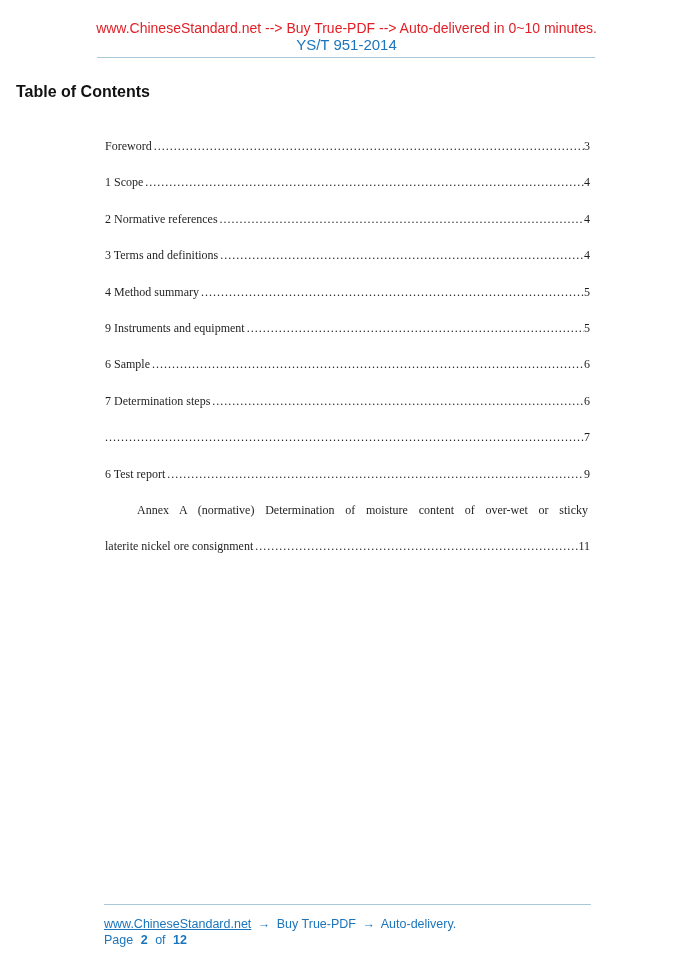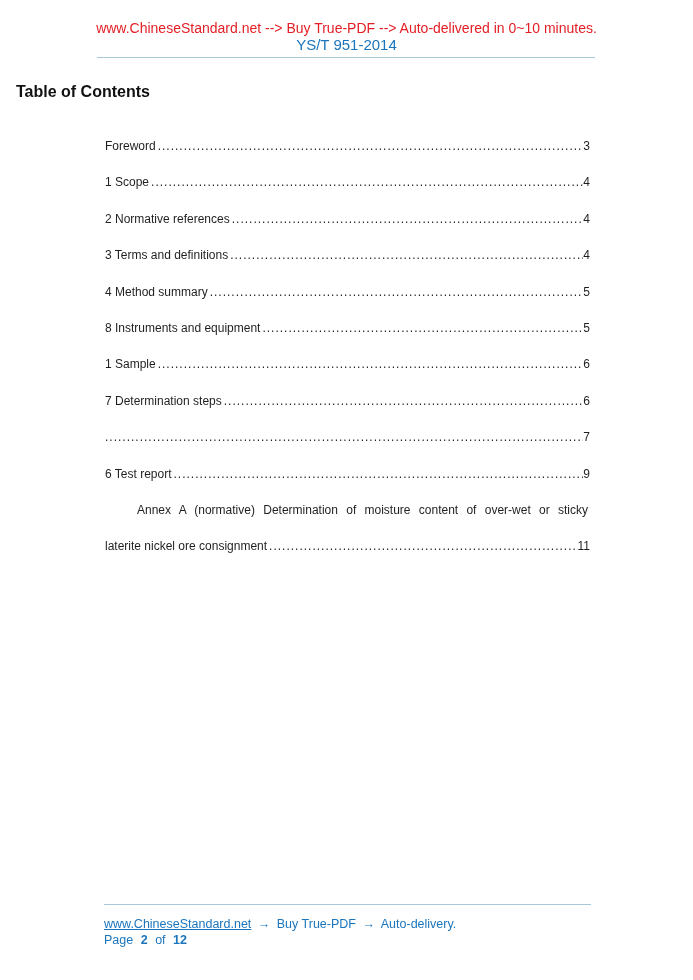--- a/index.html
+++ b/index.html
@@ -61,20 +61,21 @@
     color: #111111;
     margin-left: 16px;
   }
   .toc {
     position: absolute;
     top: 138px;
     left: 105px;
     width: 485px;
     font-size: 12px;
     color: #1f1f1f;
+    font-family: Liberation Serif, serif;
   }
   .toc-row {
     display: flex;
     align-items: baseline;
     line-height: 16px;
     height: 16px;
     margin-bottom: 20.4px;
     white-space: nowrap;
   }
   .toc-row.justify {
@@ -151,26 +152,26 @@
       <span class="toc-label">3 Terms and definitions</span>
       <span class="leader"></span>
       <span class="toc-page">4</span>
     </div>
     <div class="toc-row">
       <span class="toc-label">4 Method summary</span>
       <span class="leader"></span>
       <span class="toc-page">5</span>
     </div>
     <div class="toc-row">
-      <span class="toc-label">8 Instruments and equipment</span>
+      <span class="toc-label">9 Instruments and equipment</span>
       <span class="leader"></span>
       <span class="toc-page">5</span>
     </div>
     <div class="toc-row">
-      <span class="toc-label">1 Sample</span>
+      <span class="toc-label">6 Sample</span>
       <span class="leader"></span>
       <span class="toc-page">6</span>
     </div>
     <div class="toc-row">
       <span class="toc-label">7 Determination steps</span>
       <span class="leader"></span>
       <span class="toc-page">6</span>
     </div>
     <div class="toc-row">
       <span class="leader"></span>

